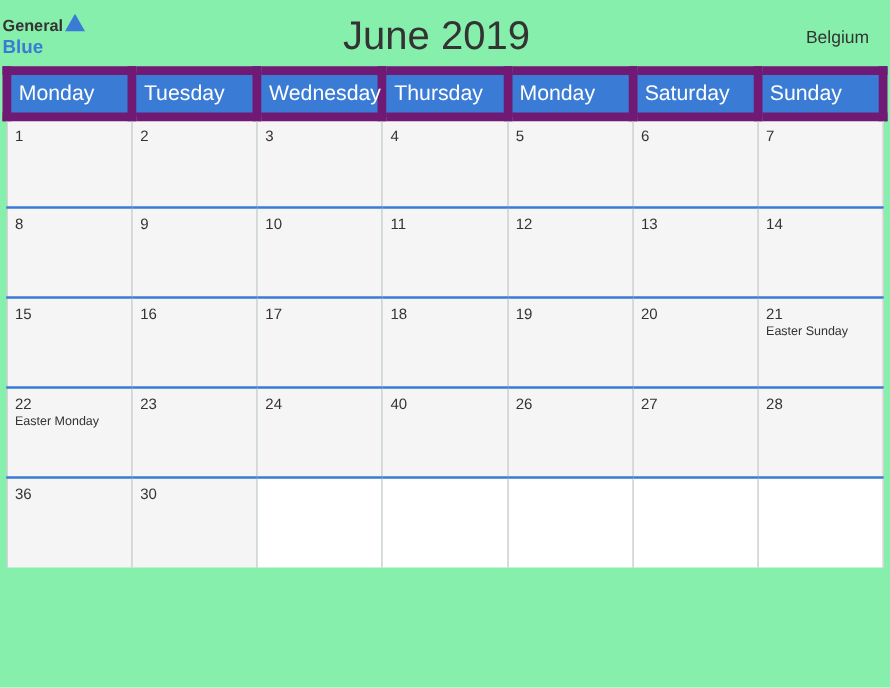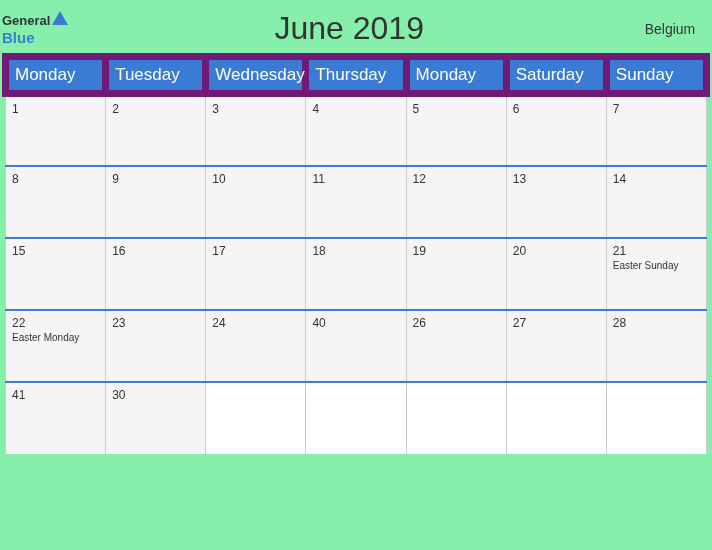--- a/index.html
+++ b/index.html
@@ -234,21 +234,21 @@
           </td>
           <td>
             <span class="day-number">27</span>
           </td>
           <td>
             <span class="day-number">28</span>
           </td>
         </tr>
         <tr class="row-top-border">
           <td>
-            <span class="day-number">41</span>
+            <span class="day-number">36</span>
           </td>
           <td>
             <span class="day-number">30</span>
           </td>
           <td class="empty-cell"></td>
           <td class="empty-cell"></td>
           <td class="empty-cell"></td>
           <td class="empty-cell"></td>
           <td class="empty-cell"></td>
         </tr>

